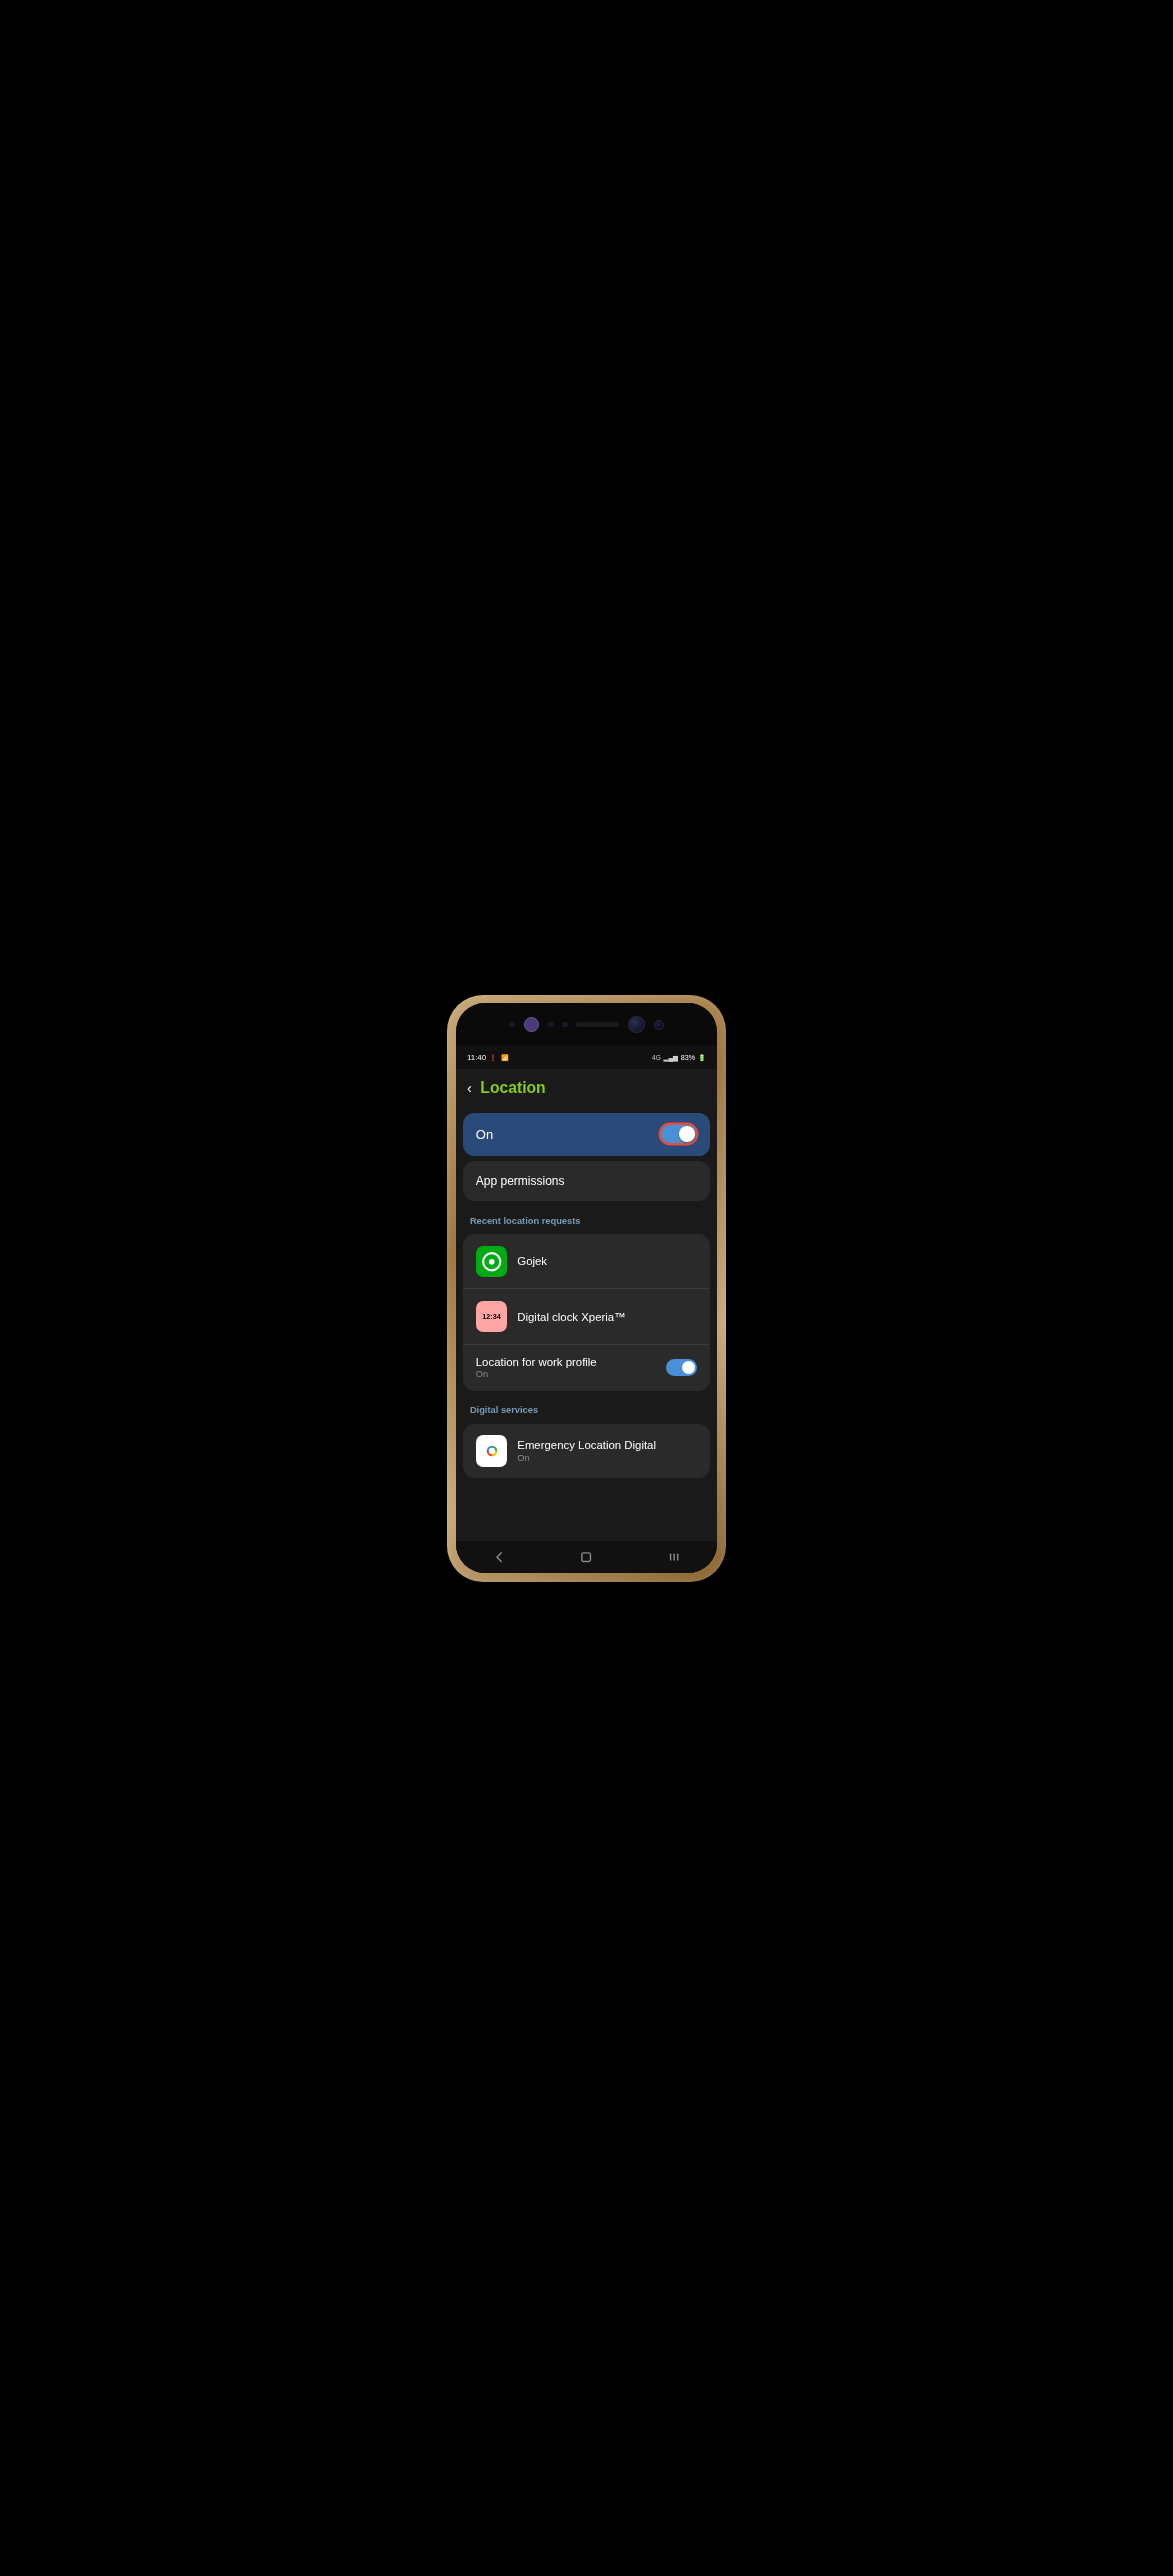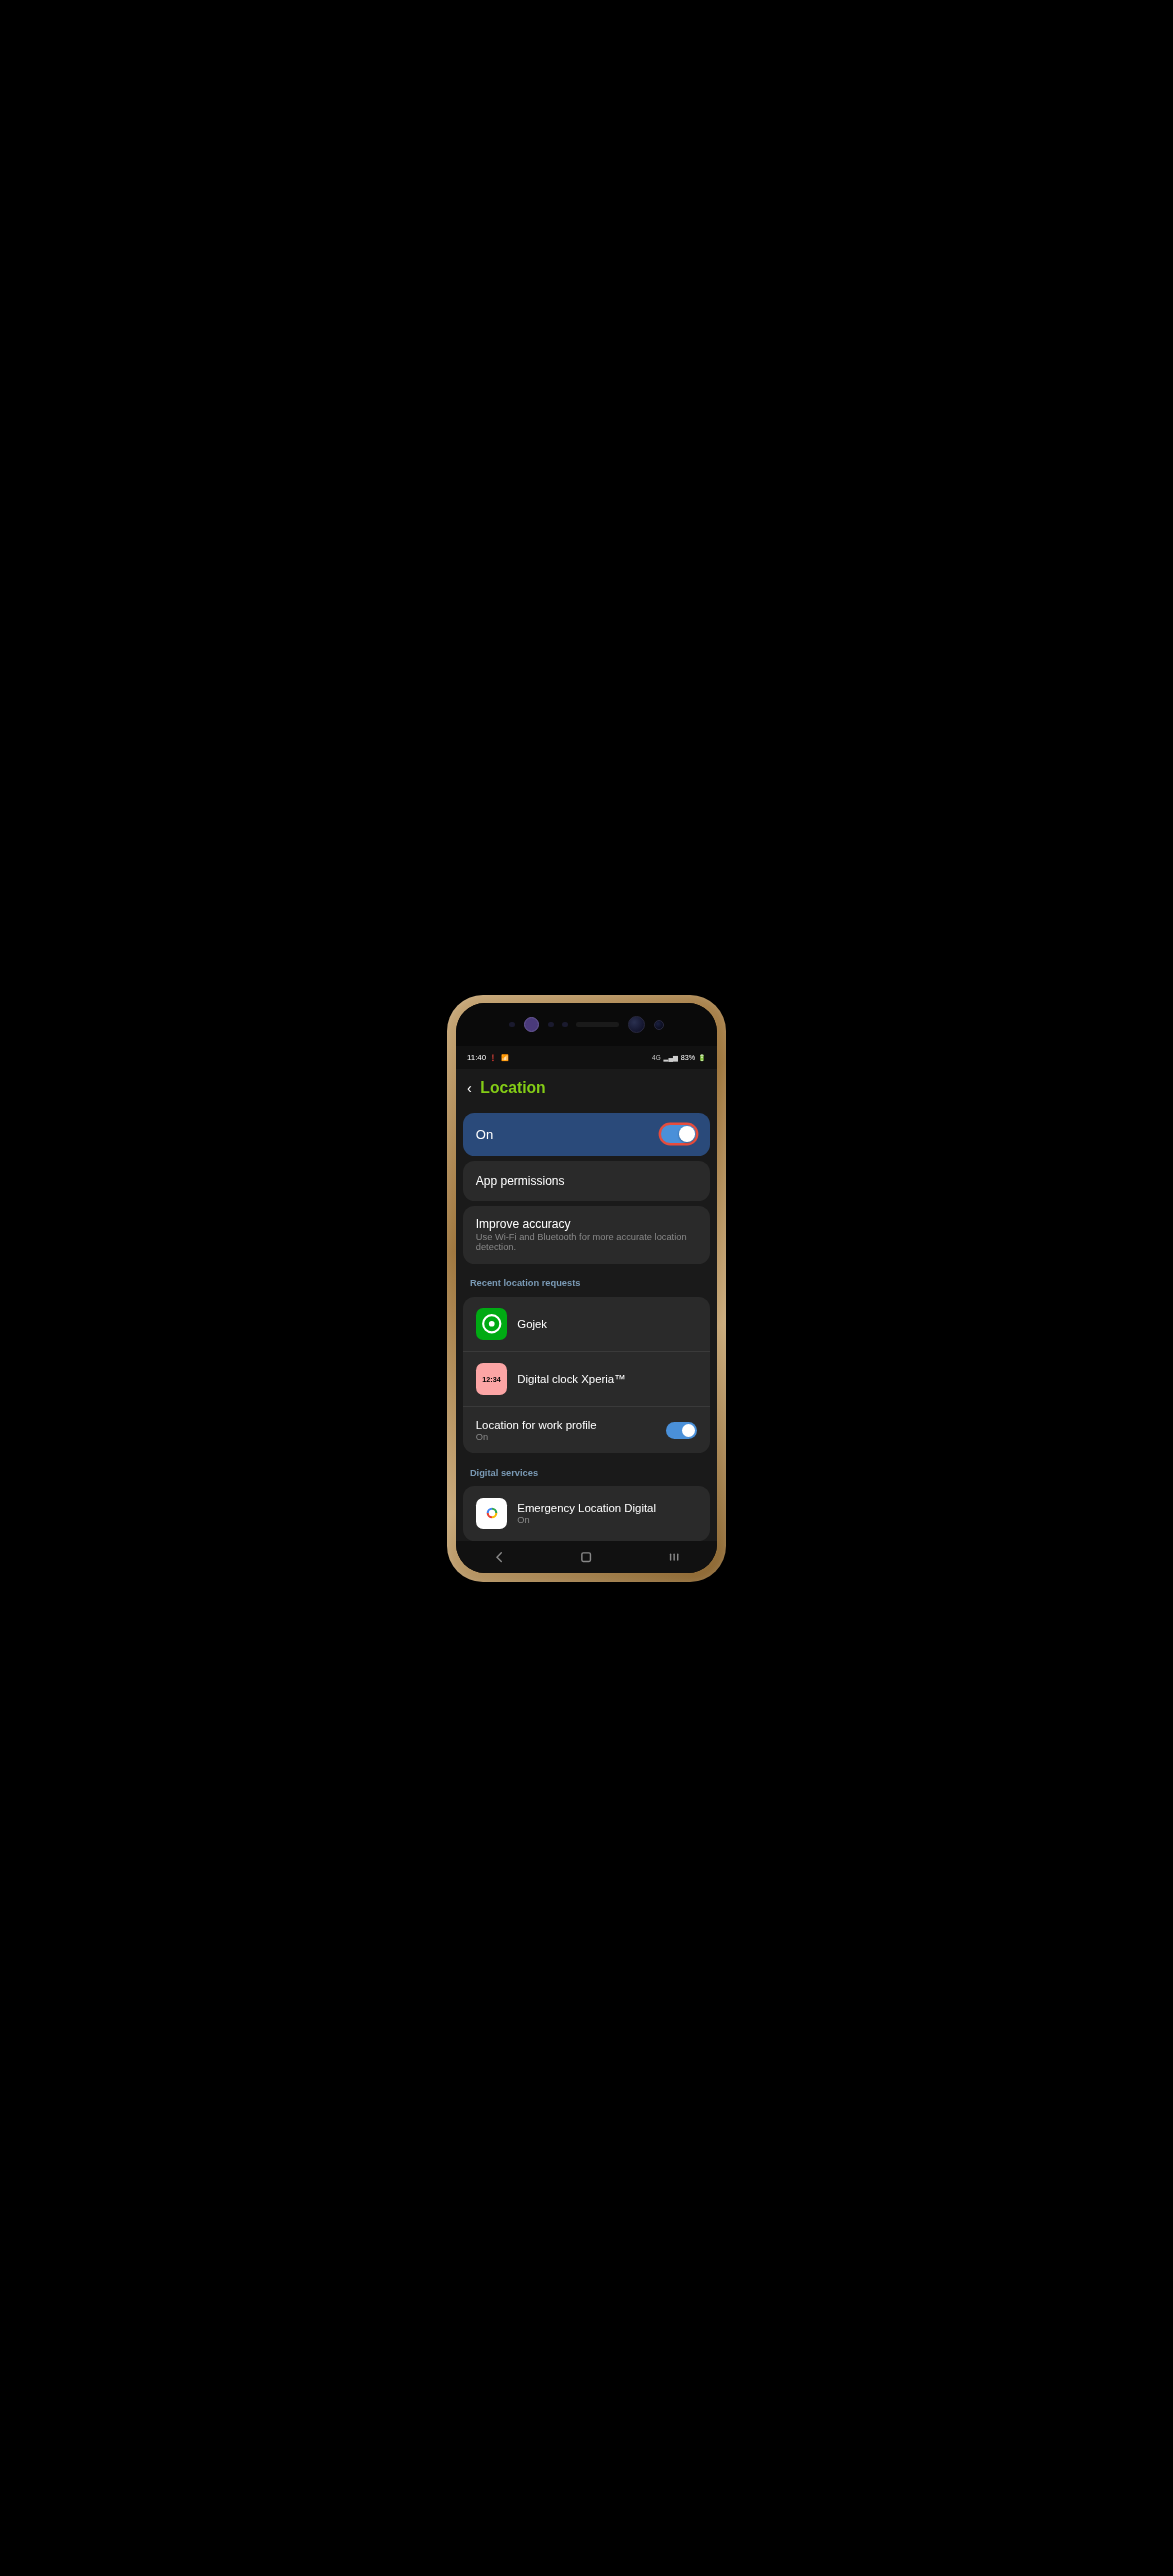--- a/index.html
+++ b/index.html
@@ -365,28 +365,20 @@
           <div class="toggle-knob"></div>
         </div>
       </div>
 
       <div class="section-card">
         <div class="menu-item app-permissions-item">
           <span class="menu-item-title">App permissions</span>
         </div>
       </div>
 
-      <div class="section-card">
-        <div class="menu-item improve-accuracy-item">
-          <div class="menu-item-text">
-            <div class="menu-item-title">Improve accuracy</div>
-            <div class="menu-item-subtitle">Use Wi-Fi and Bluetooth for more accurate location detection.</div>
-          </div>
-        </div>
-      </div>
 
       <div class="section-label">Recent location requests</div>
 
       <div class="section-card">
 
         <div class="menu-item">
           <div class="gojek-icon">
             <svg width="21.5" height="21.5" viewBox="0 0 30 30">
               <circle cx="15" cy="15" r="12" fill="none" stroke="#fff" stroke-width="3"></circle>
               <circle cx="15" cy="15" r="4" fill="#fff"></circle>

